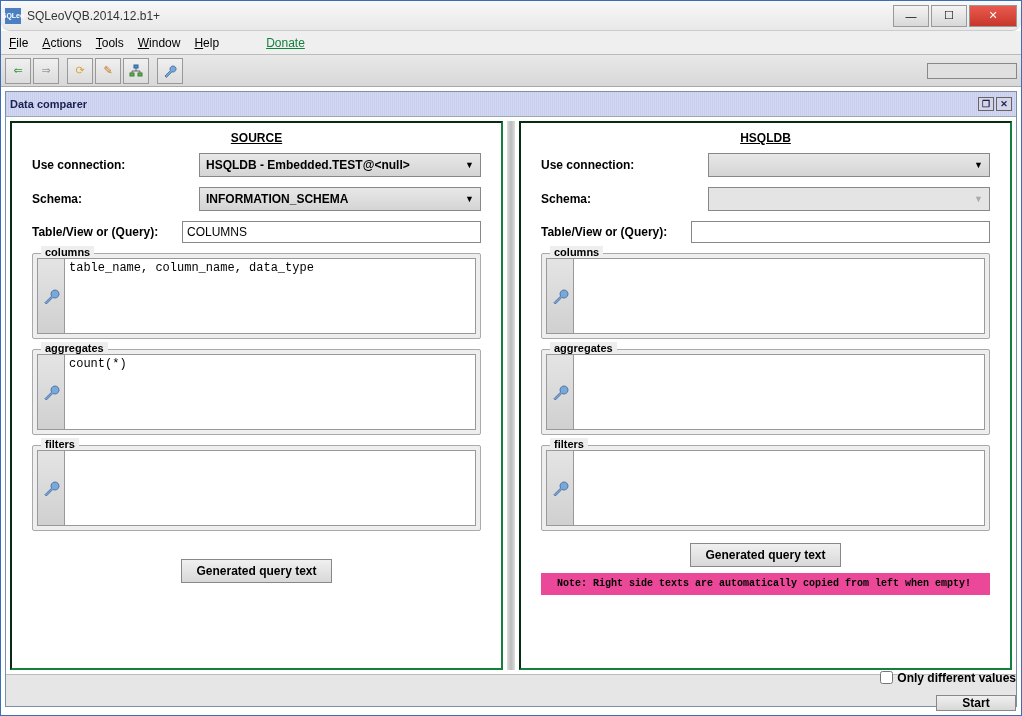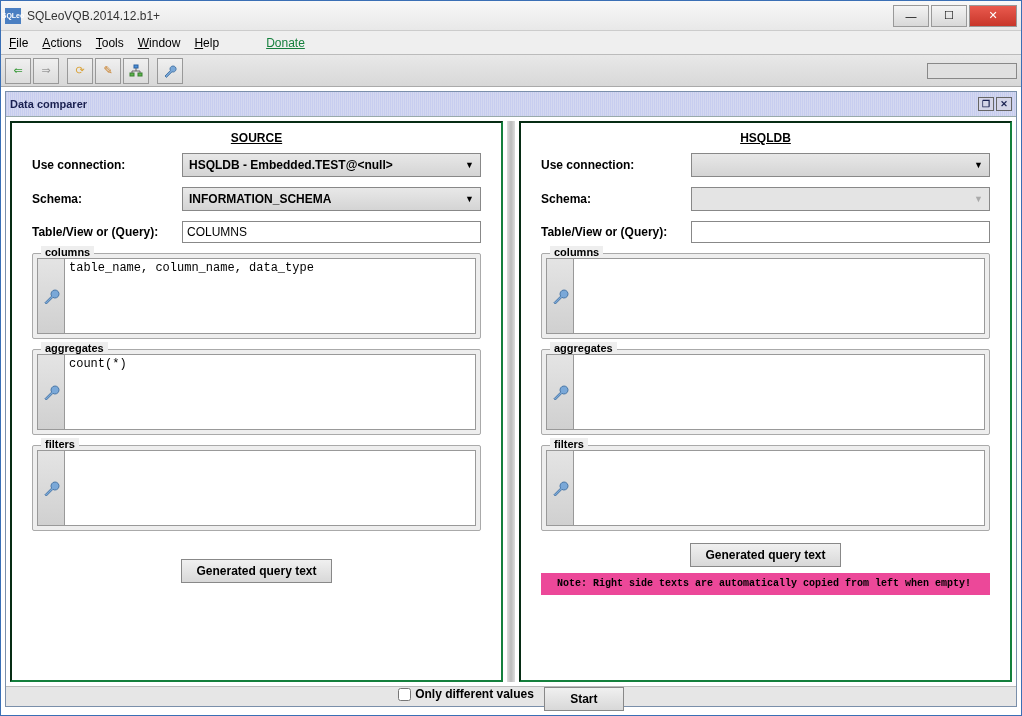--- a/index.html
+++ b/index.html
@@ -12,20 +12,21 @@
   overflow: hidden;
   border: 1px solid #3a6fb5;
 }
 .titlebar {
   height: 30px;
   background: linear-gradient(#f8f8f8, #e8e8e8);
   border-bottom: 1px solid #ccc;
   display: flex;
   align-items: center;
   padding: 0 4px;
+  border-radius: 9px;
 }
 .titlebar .app-icon {
   width: 16px; height: 16px;
   background: #4a7fc2;
   display: inline-flex;
   justify-content: center;
   align-items: center;
   color: white;
   font-size: 7px;
   font-weight: bold;
@@ -150,20 +151,21 @@
   height: 24px;
   background: linear-gradient(#e8e8e8, #d4d4d4);
   border: 1px solid #888;
   display: flex;
   align-items: center;
   padding: 0 6px;
   font-weight: bold;
   font-size: 12px;
   cursor: pointer;
   position: relative;
+  margin-left: 17px;
 }
 .form-row .select:empty::before { content: "\00a0"; }
 .form-row .select::after {
   content: "▼";
   position: absolute;
   right: 6px;
   font-size: 9px;
 }
 .form-row .select.disabled { background: #e4e4e4; color: #888; }
 .form-row .select.disabled::after { color: #aaa; }
@@ -228,27 +230,28 @@
 }
 .note {
   background: #ec4899;
   font-family: "Courier New", monospace;
   font-size: 10px;
   font-weight: bold;
   padding: 4px 16px;
   line-height: 1.4;
 }
 .bottom-bar {
-  height: 20px;
+  height: 32px;
   border-top: 1px solid #bbb;
   background: #e6e6e6;
   display: flex;
   justify-content: center;
-  align-items: flex-start;
+  align-items: flex-end;
   gap: 10px;
+  flex-direction: column;
 }
 .checkbox-wrap {
   display: flex;
   align-items: center;
   font-size: 12px;
   font-weight: bold;
 }
 .checkbox-wrap input { margin-right: 4px; }
 </style>
 </head>

